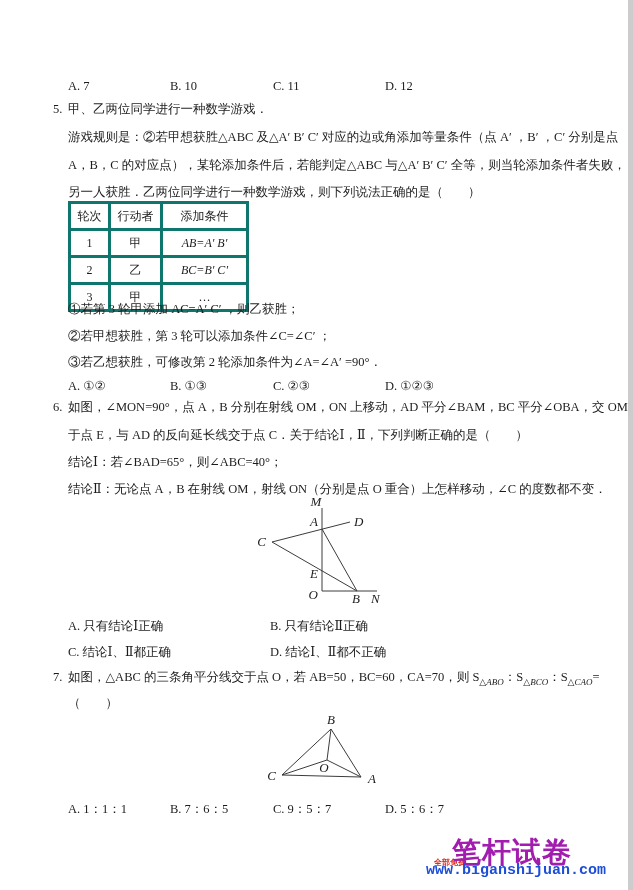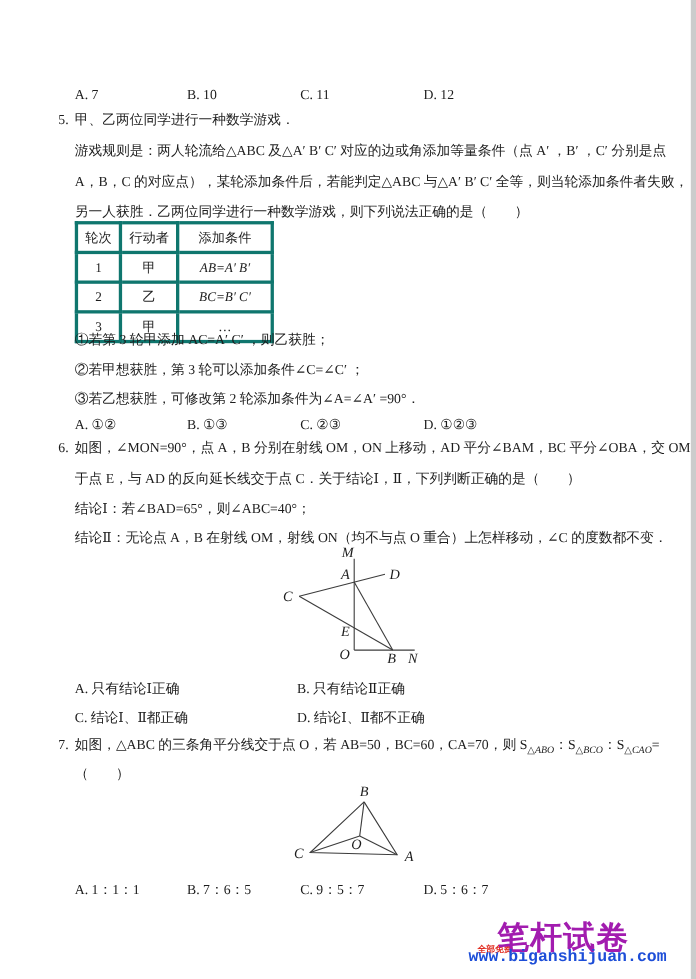--- a/index.html
+++ b/index.html
@@ -30,21 +30,21 @@
 
 <div class="opt-row" style="top:79px">
   <span class="opt c1">A. 7</span>
   <span class="opt c2">B. 10</span>
   <span class="opt c3">C. 11</span>
   <span class="opt c4">D. 12</span>
 </div>
 
 <span class="qnum" style="left:53px;top:102px">5.</span>
 <div class="line" style="left:68px;top:102px">甲、乙两位同学进行一种数学游戏．</div>
-<div class="line" style="left:68px;top:130px">游戏规则是：两人轮流给△ABC 及△A′ B′ C′ 对应的边或角添加等量条件（点 A′ ，B′ ，C′ 分别是点</div>
+<div class="line" style="left:68px;top:130px">游戏规则是：②若甲想获胜△ABC 及△A′ B′ C′ 对应的边或角添加等量条件（点 A′ ，B′ ，C′ 分别是点</div>
 <div class="line" style="left:68px;top:158px">A，B，C 的对应点），某轮添加条件后，若能判定△ABC 与△A′ B′ C′ 全等，则当轮添加条件者失败，</div>
 <div class="line" style="left:68px;top:185px">另一人获胜．乙两位同学进行一种数学游戏，则下列说法正确的是（　　）</div>
 
 <table class="qtable">
   <colgroup>
     <col style="width:40px">
     <col style="width:52px">
     <col style="width:86px">
   </colgroup>
   <tbody>
@@ -79,21 +79,21 @@
   <span class="opt c1">A. ①②</span>
   <span class="opt c2">B. ①③</span>
   <span class="opt c3">C. ②③</span>
   <span class="opt c4">D. ①②③</span>
 </div>
 
 <span class="qnum" style="left:53px;top:400px">6.</span>
 <div class="line" style="left:68px;top:400px">如图，∠MON=90°，点 A，B 分别在射线 OM，ON 上移动，AD 平分∠BAM，BC 平分∠OBA，交 OM</div>
 <div class="line" style="left:68px;top:428px">于点 E，与 AD 的反向延长线交于点 C．关于结论Ⅰ，Ⅱ，下列判断正确的是（　　）</div>
 <div class="line" style="left:68px;top:455px">结论Ⅰ：若∠BAD=65°，则∠ABC=40°；</div>
-<div class="line" style="left:68px;top:482px">结论Ⅱ：无论点 A，B 在射线 OM，射线 ON（均不与点 O 重合）上怎样移动，∠C 的度数都不变．</div>
+<div class="line" style="left:68px;top:482px">结论Ⅱ：无论点 A，B 在射线 OM，射线 ON（分别是点 O 重合）上怎样移动，∠C 的度数都不变．</div>
 
 <svg class="fig" style="left:250px;top:495px" width="160" height="120" viewBox="0 0 160 120">
   <line x1="72" y1="13" x2="72" y2="96"></line>
   <line x1="72" y1="96" x2="127" y2="96"></line>
   <line x1="22" y1="47" x2="100" y2="27"></line>
   <line x1="22" y1="47" x2="107" y2="96"></line>
   <line x1="72" y1="34" x2="107" y2="96"></line>
   <text x="66" y="11" text-anchor="middle">M</text>
   <text x="68" y="31" text-anchor="end">A</text>
   <text x="104" y="31" text-anchor="start">D</text>

